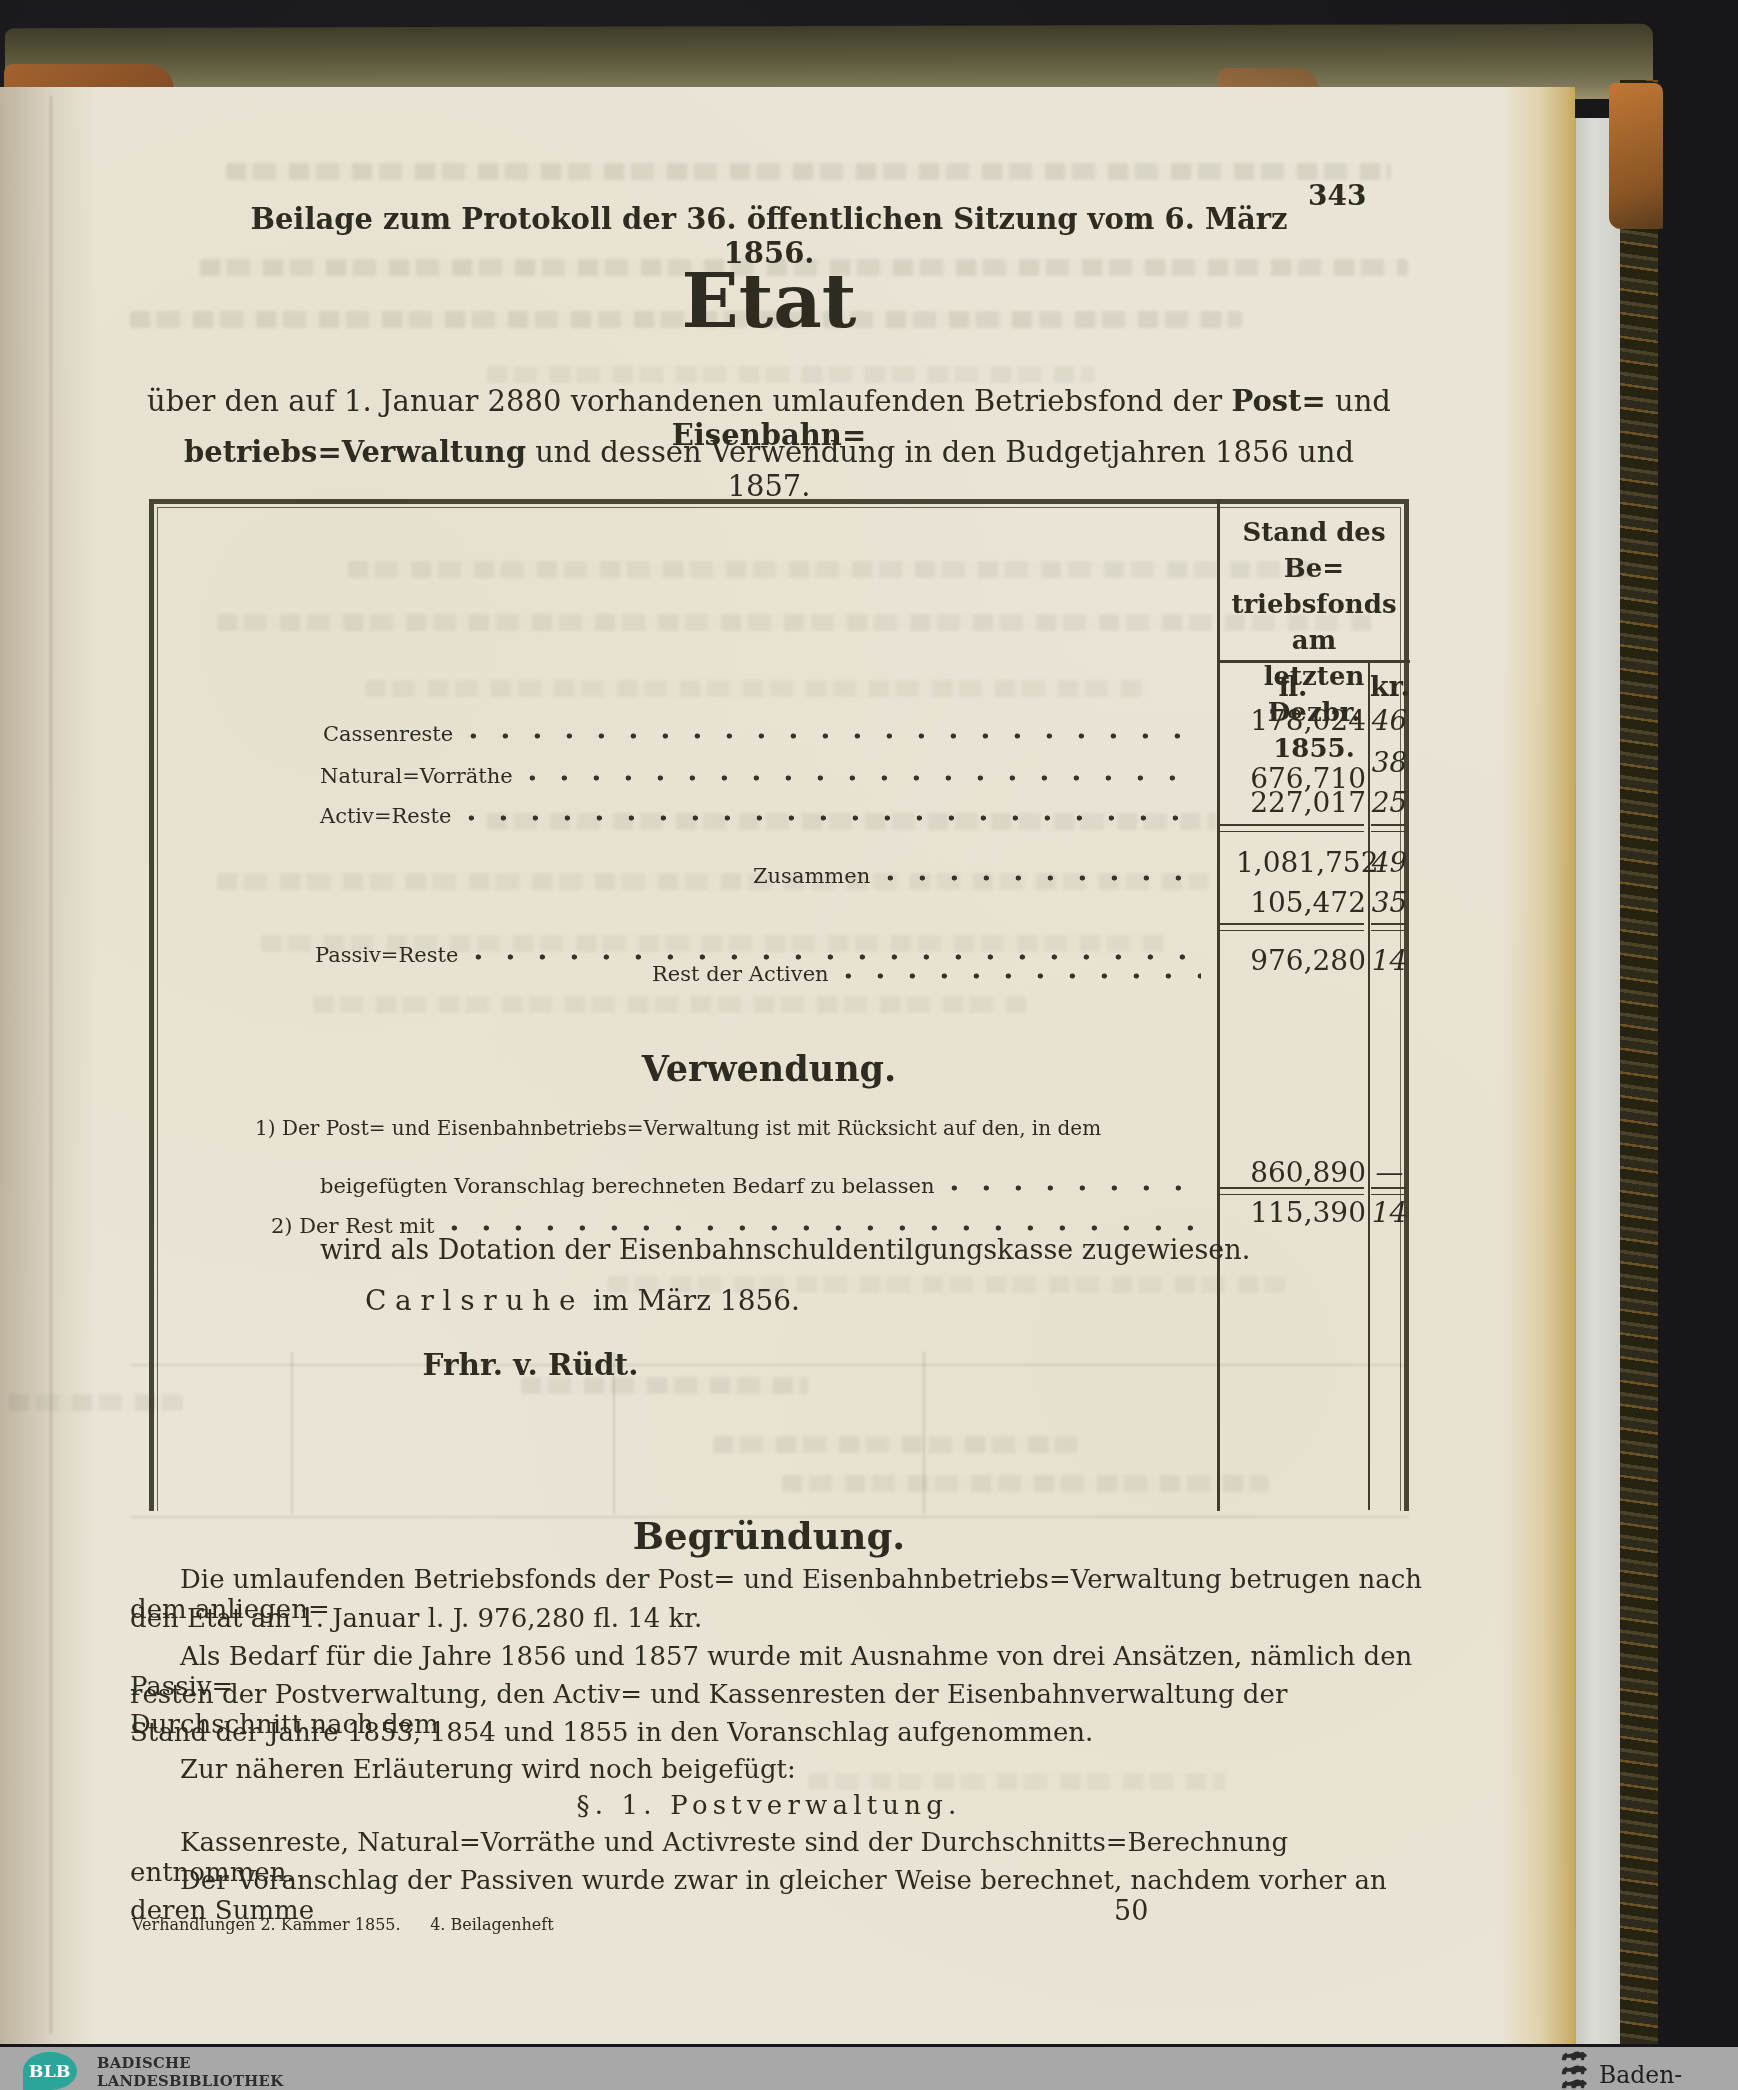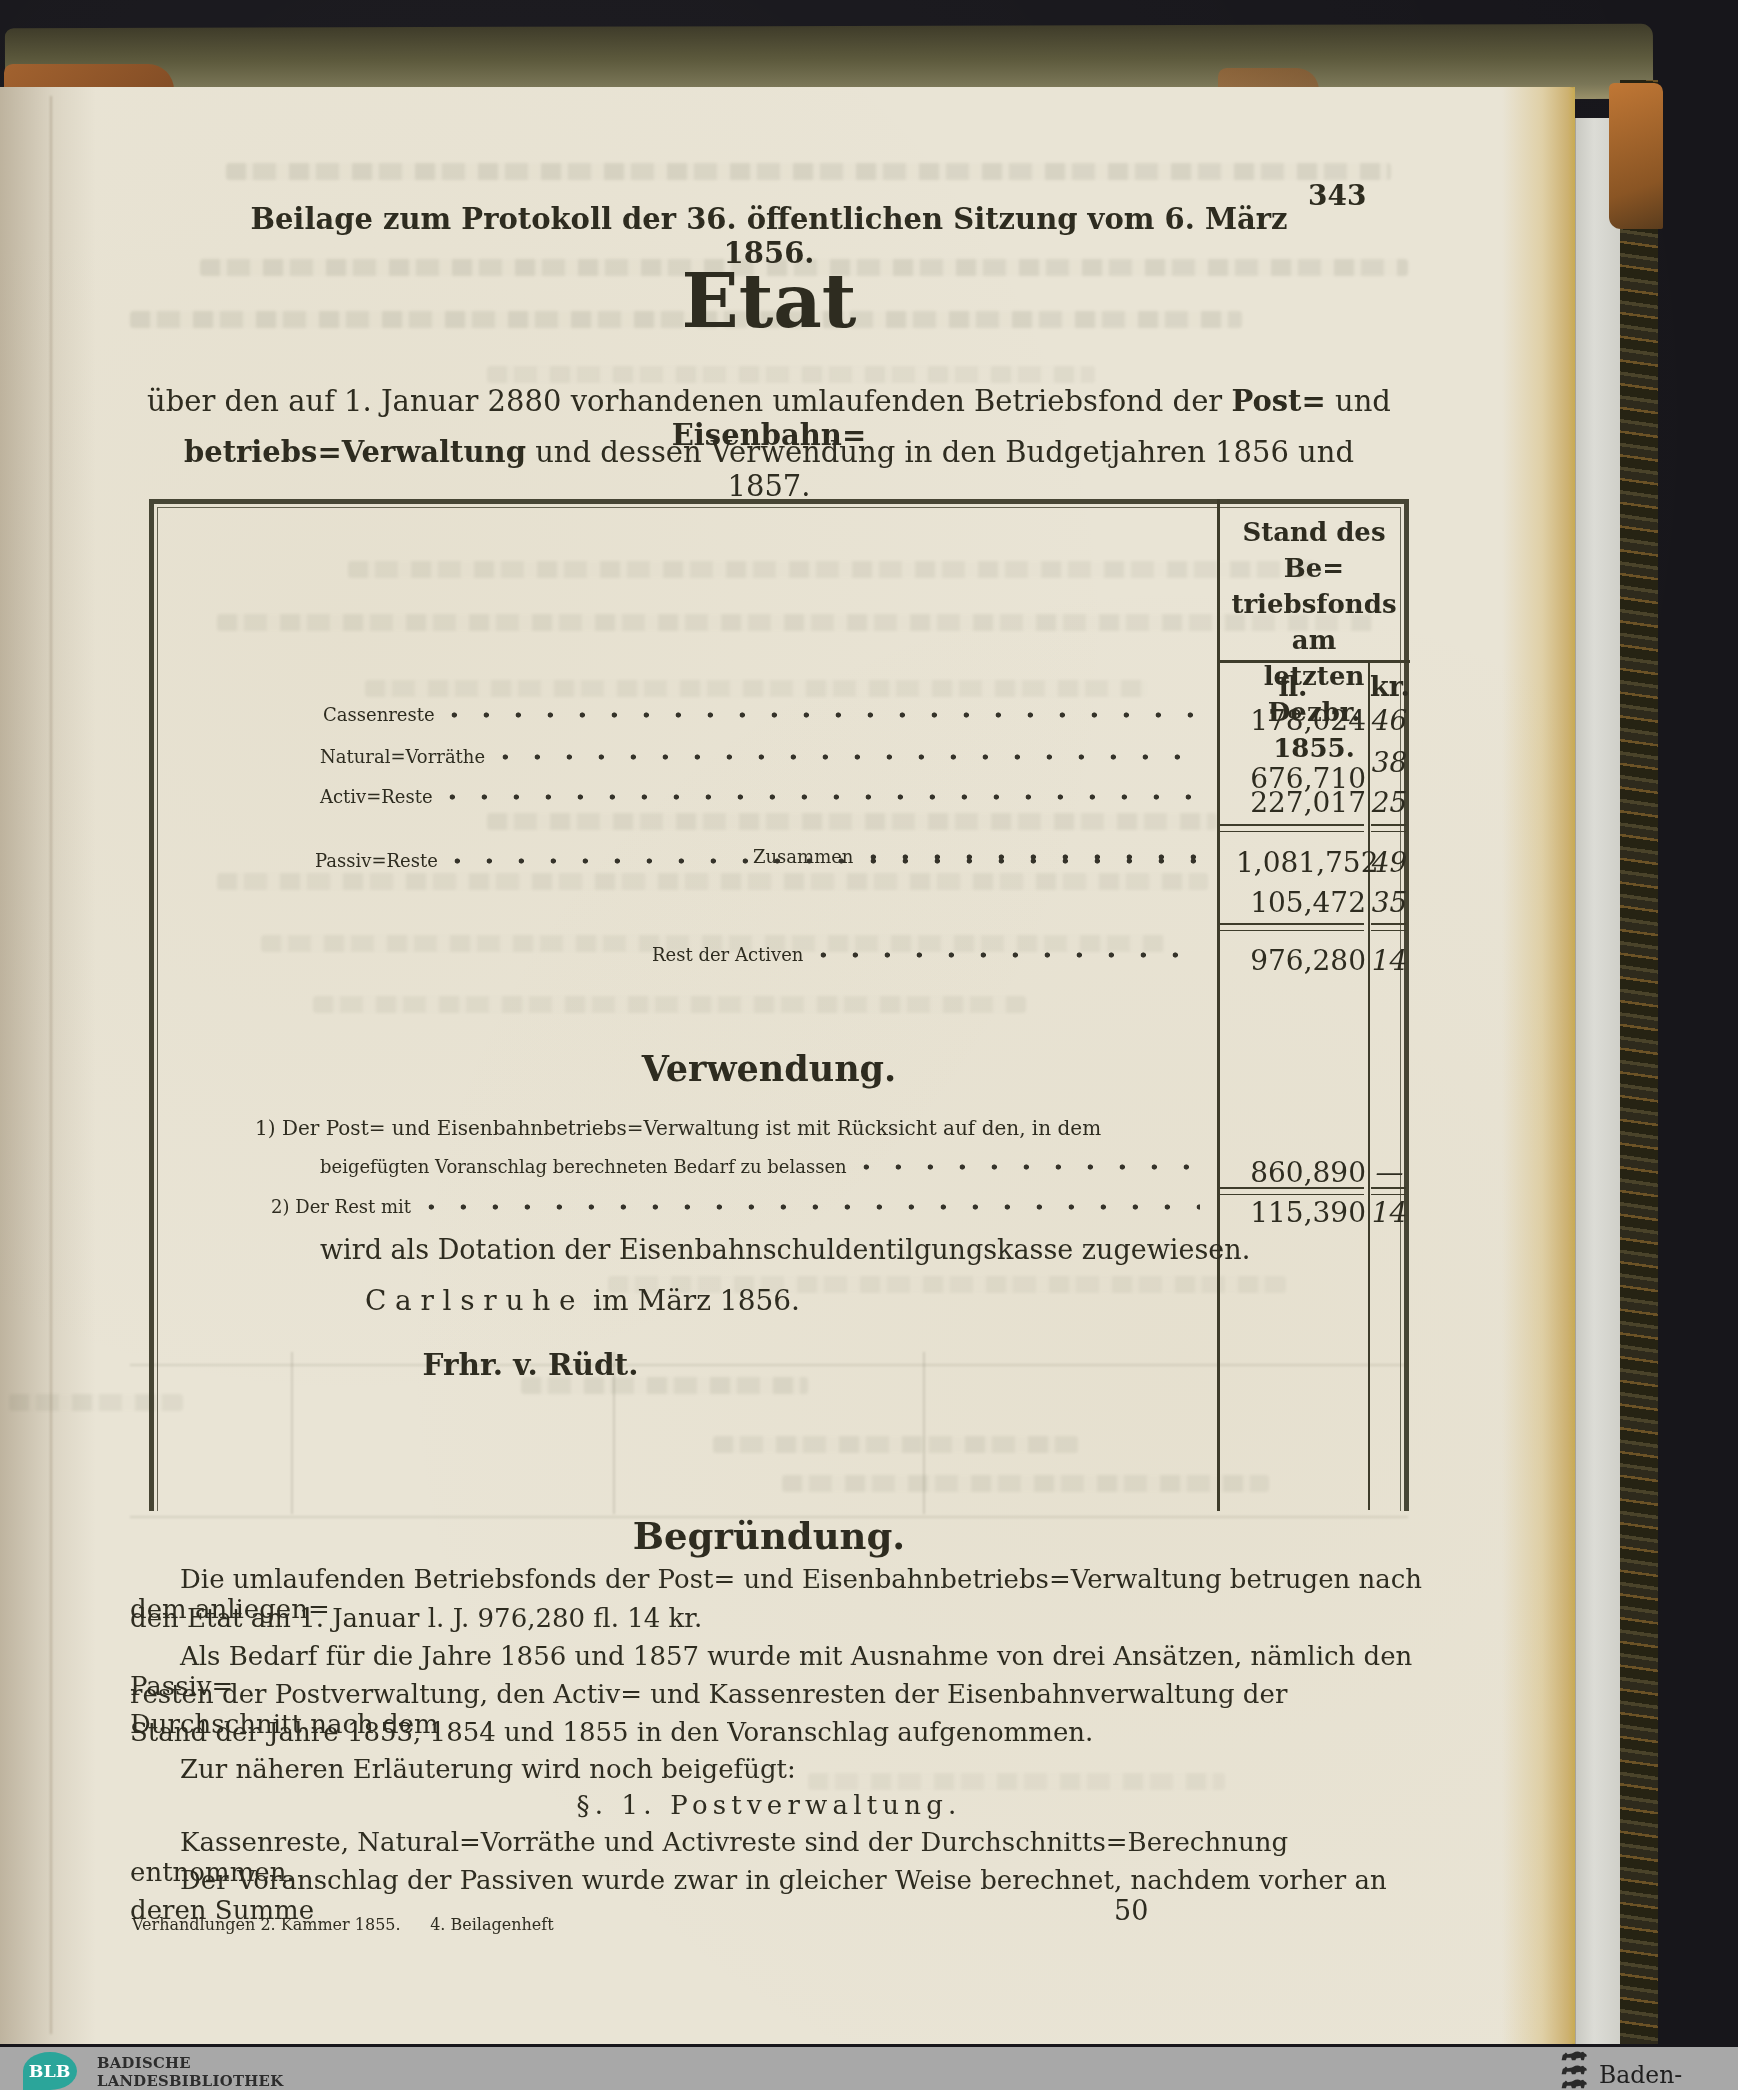--- a/index.html
+++ b/index.html
@@ -38,21 +38,21 @@
          background:repeating-linear-gradient(90deg,rgba(100,102,80,.32) 0 20px,rgba(100,102,80,.05) 20px 27px,rgba(100,102,80,.27) 27px 50px,rgba(100,102,80,.04) 50px 63px);}
   .gvline{position:absolute;width:1.7px;background:rgba(90,90,68,.16);filter:blur(0.9px);}
   .ghline{position:absolute;height:1.7px;background:rgba(90,90,68,.14);filter:blur(0.9px);}
   
   .frame{position:absolute;left:149px;top:499px;width:1260px;height:1012px;box-sizing:border-box;
          border:5.2px solid rgba(56,55,38,.92);border-bottom:none;}
   .frame-in{position:absolute;left:2.6px;right:2.6px;top:2.6px;bottom:0;border:1.7px solid rgba(56,55,38,.75);border-bottom:none;}
   .srule{position:absolute;background:#3e3c2b;}
   .drule{position:absolute;height:7.8px;border-top:2.6px solid #3e3c2b;border-bottom:1.7px solid #3e3c2b;box-sizing:border-box;}
   .trow{position:absolute;display:flex;align-items:baseline;}
-  .lbl{white-space:nowrap;font-size:18px;color:#2e2c20;}
+  .lbl{white-space:nowrap;font-size:21px;color:#2e2c20;margin-top:18px;}
   .leader{flex:1;height:10.4px;align-self:flex-end;margin:0 12px 4.3px 15.6px;
           background-image:radial-gradient(circle at 4.3px 5.2px,#35332a 2.3px,rgba(0,0,0,0) 3px);
           background-size:32px 10.4px;background-repeat:repeat-x;}
   .val{position:absolute;font-size:28px;color:#2e2c20;}
   .fl{left:1220px;width:130px;text-align:right;padding-left:16px;}
   .kr{left:1371px;width:37px;text-align:center;font-style:italic;}
   .spaced{letter-spacing:8.7px;}
   .secsp{letter-spacing:5.2px;}
   
   #bar{left:0;top:2047px;width:1738px;height:43px;background:#a8a8a8;font-family:"Liberation Sans",sans-serif;}
@@ -150,21 +150,21 @@
   <div class="drule" style="left:1220px;top:824px;width:144px"></div>
   <div class="drule" style="left:1371px;top:824px;width:35px"></div>
 
   <div class="trow" style="left:753px;top:846px;width:460px">
       <span class="lbl">Zusammen</span>
       <span class="leader"></span>
     </div>
   <div class="val fl" style="top:846px">1,081,752</div>
   <div class="val kr" style="top:846px">49</div>
 
-  <div class="trow" style="left:315px;top:850px;width:898px">
+  <div class="trow" style="left:315px;top:925px;width:898px">
       <span class="lbl">Passiv=Reste</span>
       <span class="leader"></span>
     </div>
   <div class="val fl" style="top:886px">105,472</div>
   <div class="val kr" style="top:886px">35</div>
 
   <div class="drule" style="left:1220px;top:923px;width:144px"></div>
   <div class="drule" style="left:1371px;top:923px;width:35px"></div>
 
   <div class="trow" style="left:652px;top:944px;width:561px">

